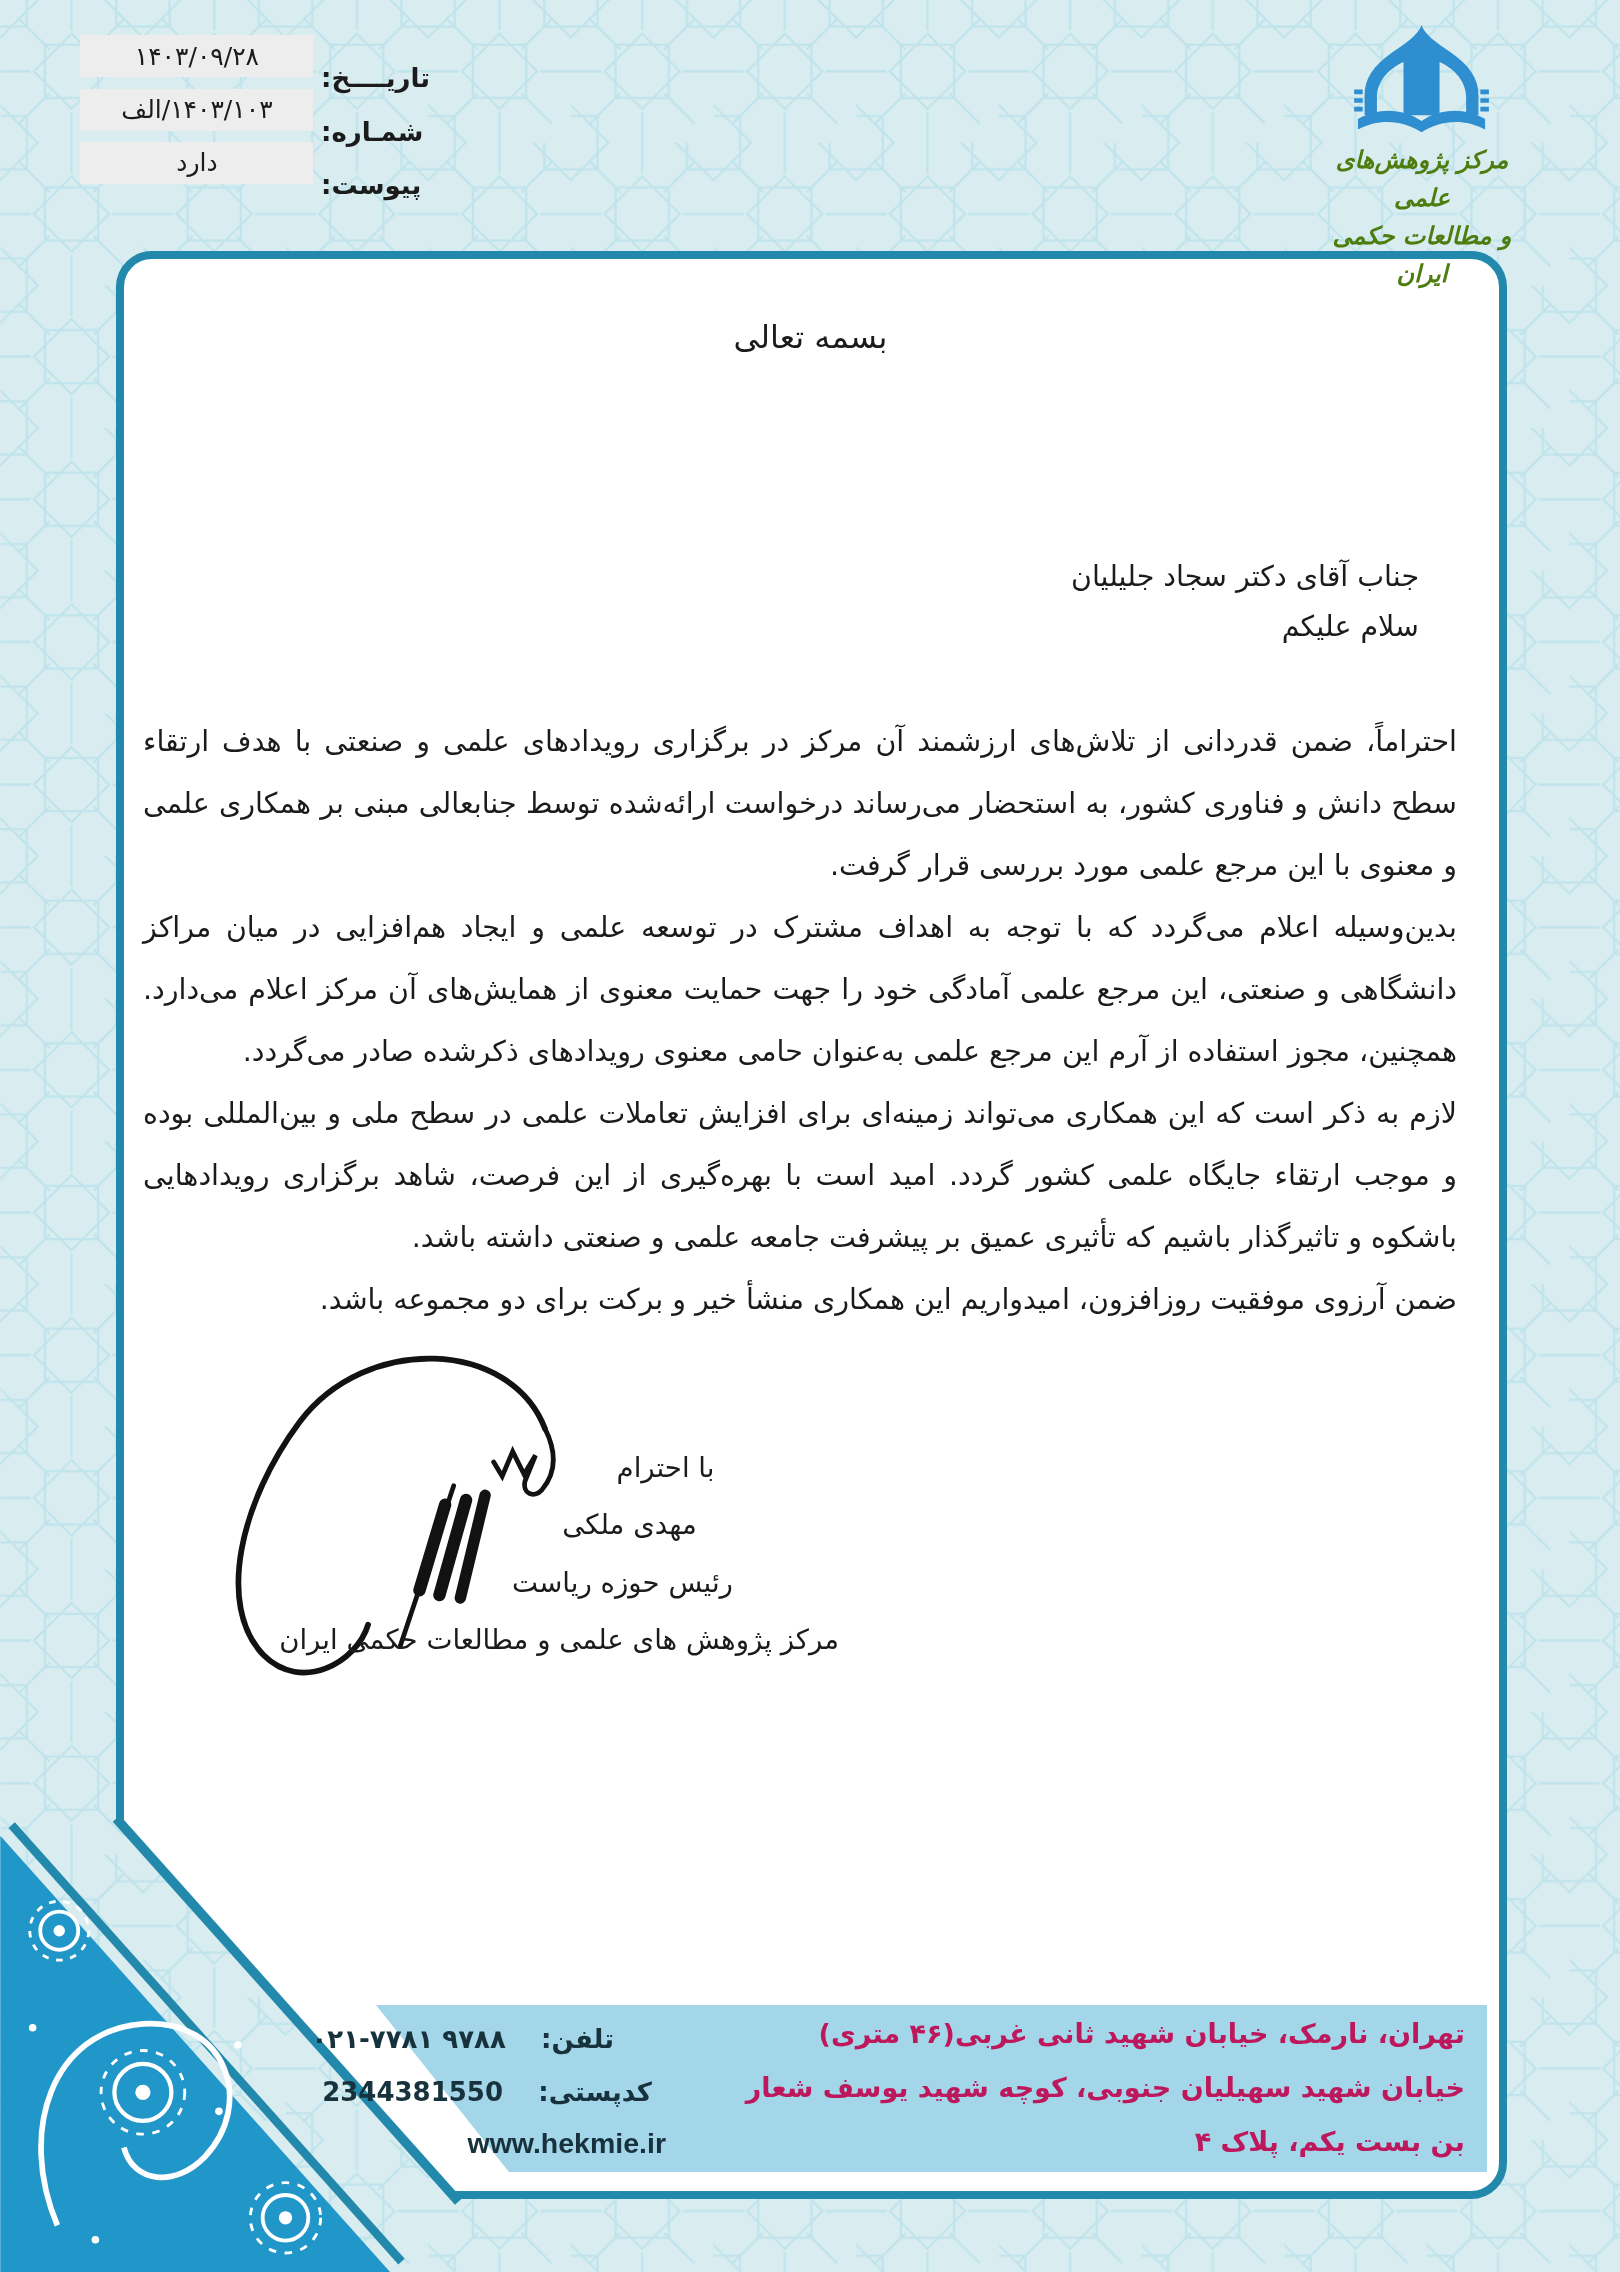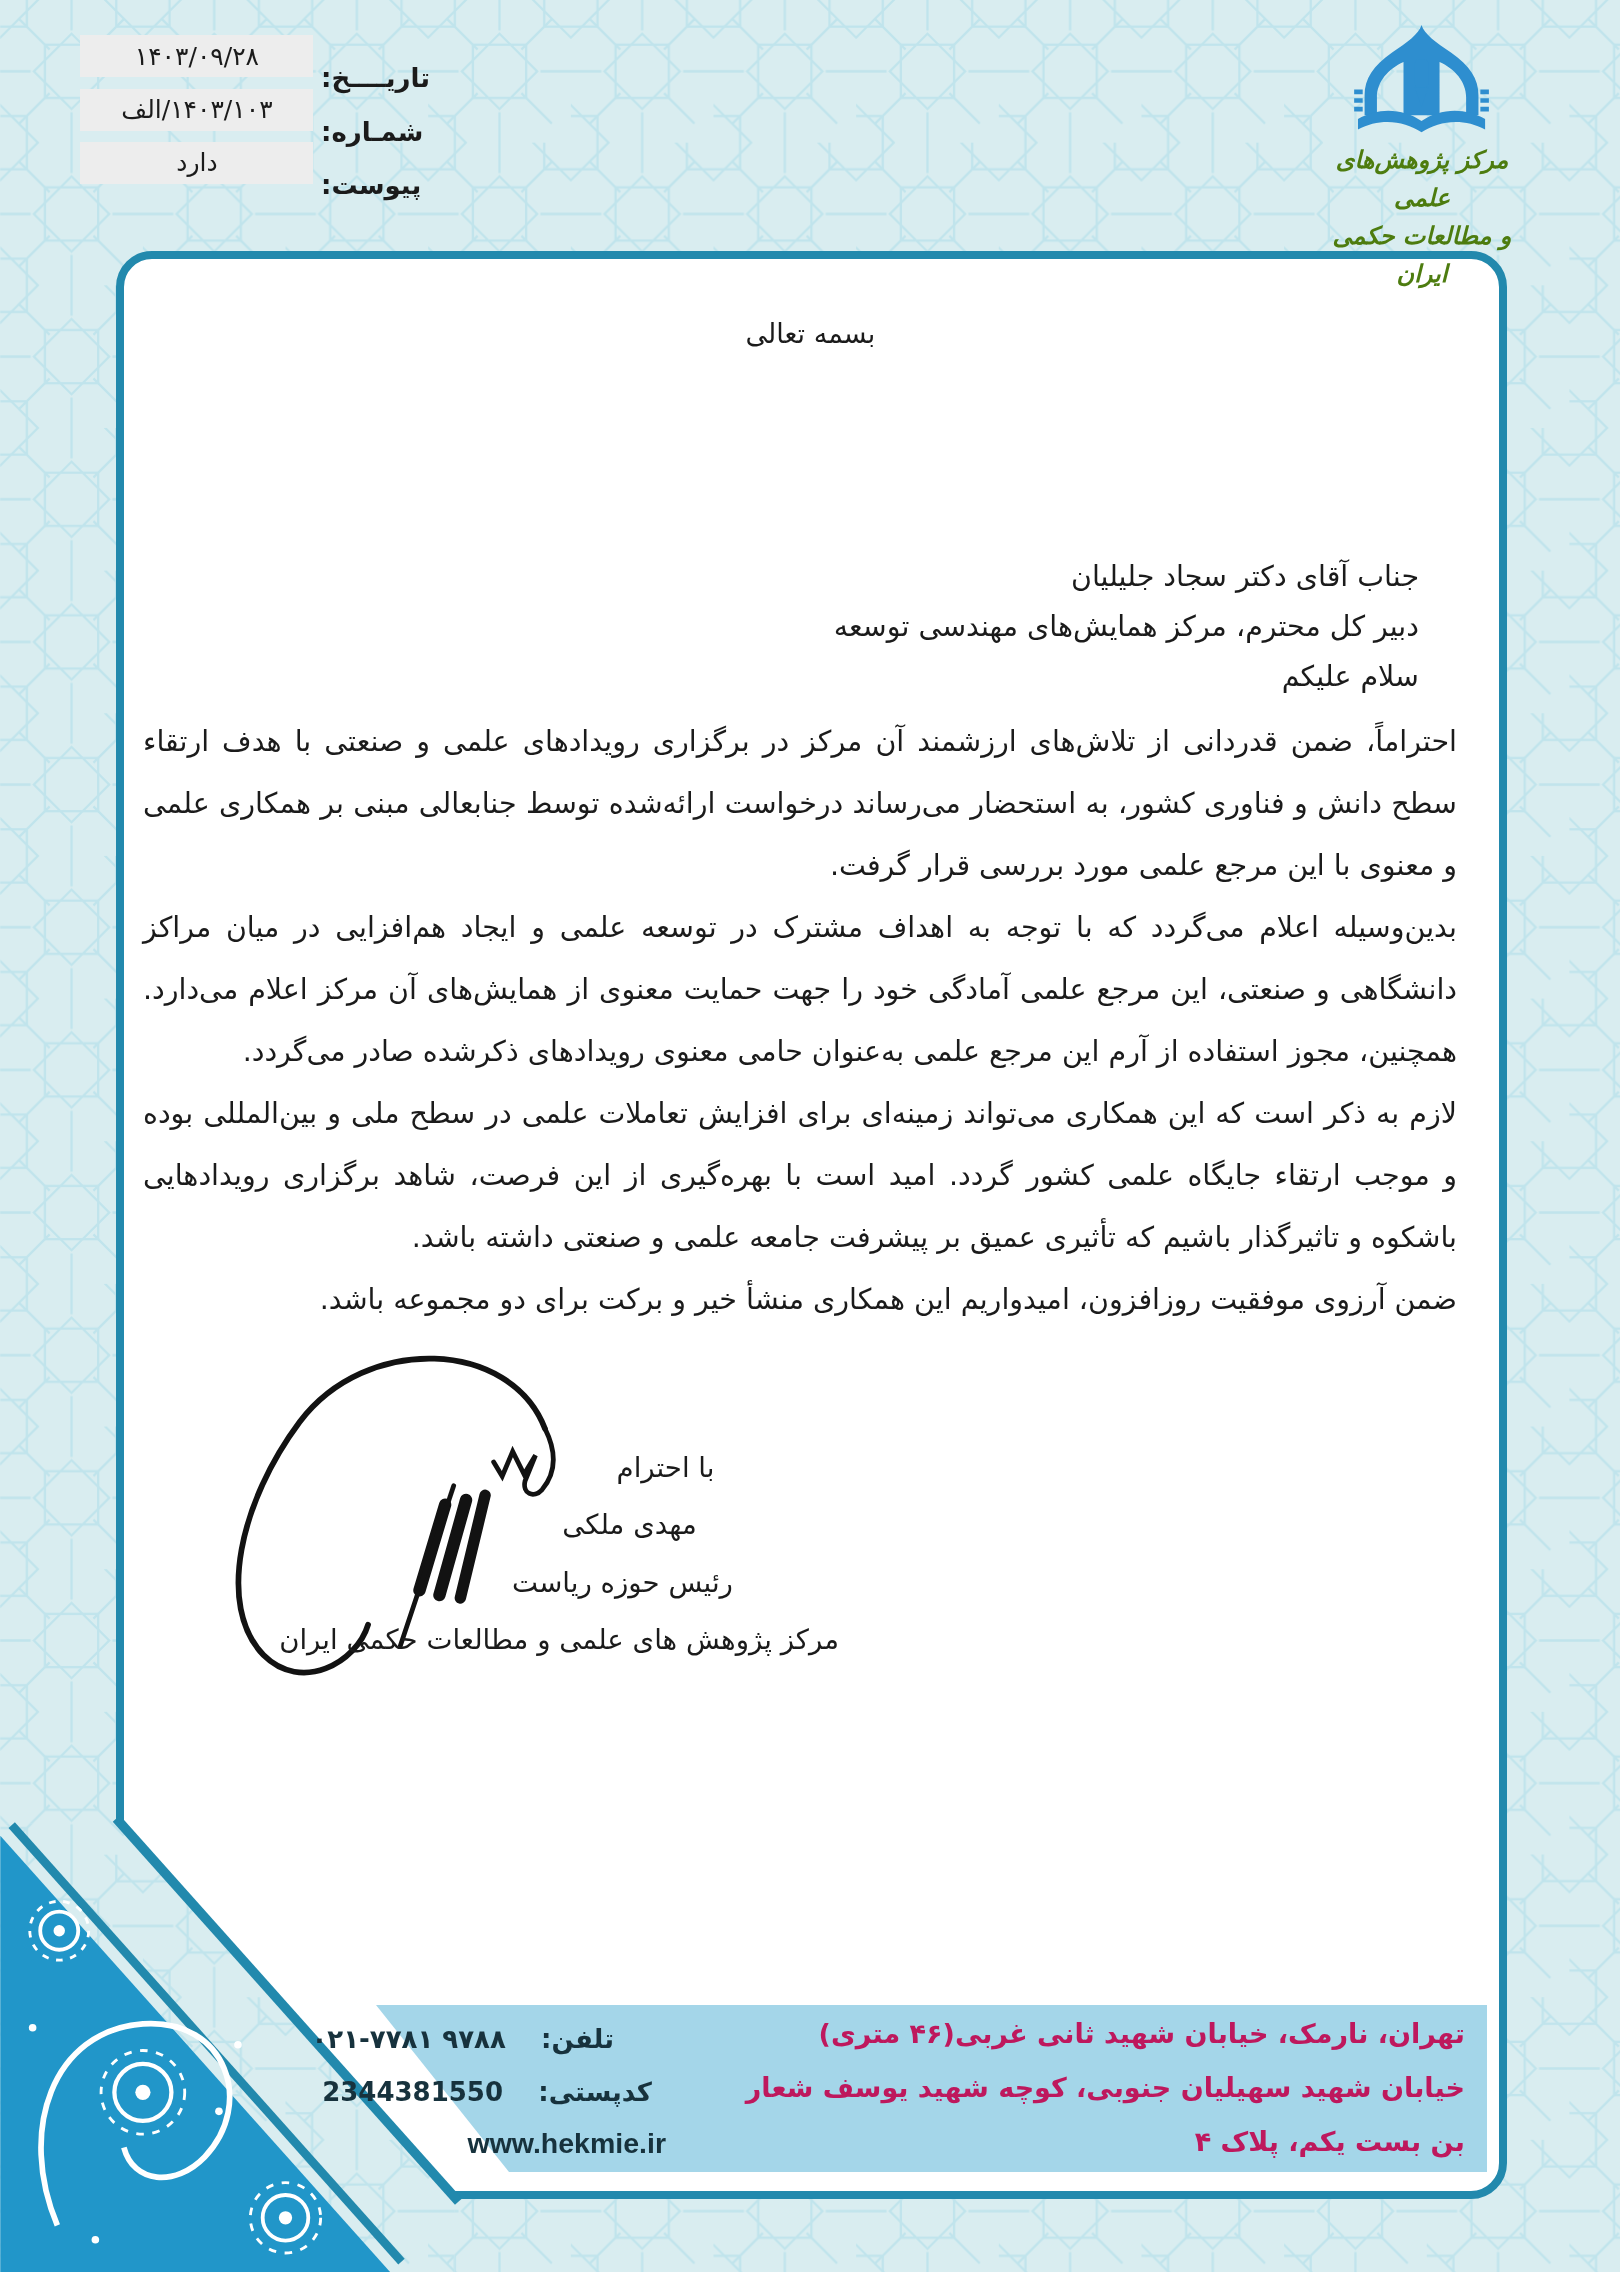--- a/index.html
+++ b/index.html
@@ -20,21 +20,21 @@
   
   .logo-wrap{position:absolute;left:1320px;top:23px;width:204px;z-index:3;text-align:center;}
   .logo-caption{direction:rtl;font-style:italic;font-weight:bold;font-size:24px;line-height:38px;color:#4d7c0f;}
   
   .sheet{
     position:absolute;left:116px;top:251px;width:1391px;height:1948px;
     box-sizing:border-box;background:#ffffff;
     border:8.6px solid #2289ad;border-radius:36px;z-index:1;
   }
   .besmellah{position:absolute;left:668px;top:318px;width:285px;text-align:center;
-    font-size:27px;z-index:2;direction:rtl;}
+    font-size:32px;z-index:2;direction:rtl;}
   .recipient{position:absolute;right:202px;top:552px;text-align:right;direction:rtl;
     font-size:28.5px;line-height:50px;z-index:2;}
   .bodytext{position:absolute;left:143px;top:711px;width:1314px;direction:rtl;z-index:2;}
   .bodytext p{margin:0;font-size:28.5px;line-height:62px;text-align:justify;}
   .sig-line{position:absolute;text-align:center;font-size:27.6px;z-index:2;direction:rtl;white-space:nowrap;}
   
   .band{
     position:absolute;left:333px;top:2005px;width:1154px;height:167px;background:#a4d6e9;z-index:2;
     clip-path:polygon(43px 0,1154px 0,1154px 167px,176px 167px);
   }
@@ -107,21 +107,20 @@
     </g>
   </svg>
   <div class="logo-caption">مرکز پژوهش‌های علمی</div>
   <div class="logo-caption">و مطالعات حکمی ایران</div>
 </div>
 
 <div class="besmellah">بسمه تعالی</div>
 
 <div class="recipient">
   <div>جناب آقای دکتر سجاد جلیلیان</div>
-  <div>دبیر کل محترم، مرکز همایش‌های مهندسی توسعه</div>
   <div>سلام علیکم</div>
 </div>
 
 <div class="bodytext">
   <p>احتراماً، ضمن قدردانی از تلاش‌های ارزشمند آن مرکز در برگزاری رویدادهای علمی و صنعتی با هدف ارتقاء سطح دانش و فناوری کشور، به استحضار می‌رساند درخواست ارائه‌شده توسط جنابعالی مبنی بر همکاری علمی و معنوی با این مرجع علمی مورد بررسی قرار گرفت.</p>
   <p>بدین‌وسیله اعلام می‌گردد که با توجه به اهداف مشترک در توسعه علمی و ایجاد هم‌افزایی در میان مراکز دانشگاهی و صنعتی، این مرجع علمی آمادگی خود را جهت حمایت معنوی از همایش‌های آن مرکز اعلام می‌دارد. همچنین، مجوز استفاده از آرم این مرجع علمی به‌عنوان حامی معنوی رویدادهای ذکرشده صادر می‌گردد.</p>
   <p>لازم به ذکر است که این همکاری می‌تواند زمینه‌ای برای افزایش تعاملات علمی در سطح ملی و بین‌المللی بوده و موجب ارتقاء جایگاه علمی کشور گردد. امید است با بهره‌گیری از این فرصت، شاهد برگزاری رویدادهایی باشکوه و تاثیرگذار باشیم که تأثیری عمیق بر پیشرفت جامعه علمی و صنعتی داشته باشد.</p>
   <p>ضمن آرزوی موفقیت روزافزون، امیدواریم این همکاری منشأ خیر و برکت برای دو مجموعه باشد.</p>
 </div>
 

